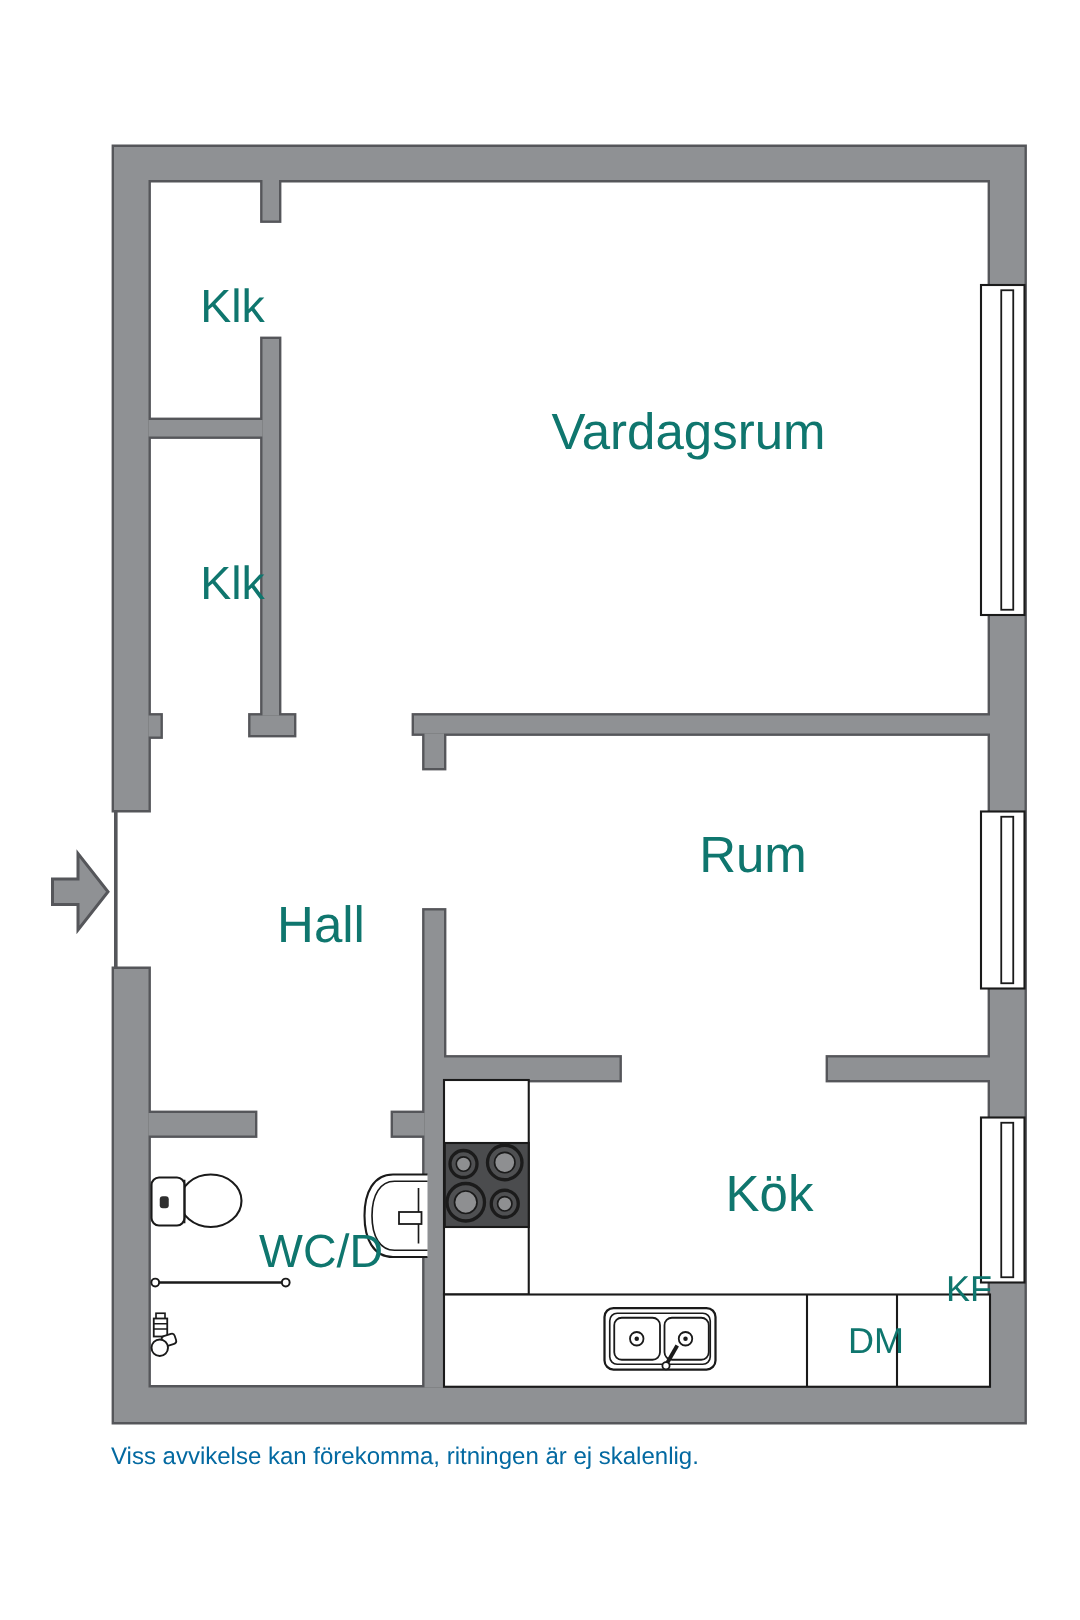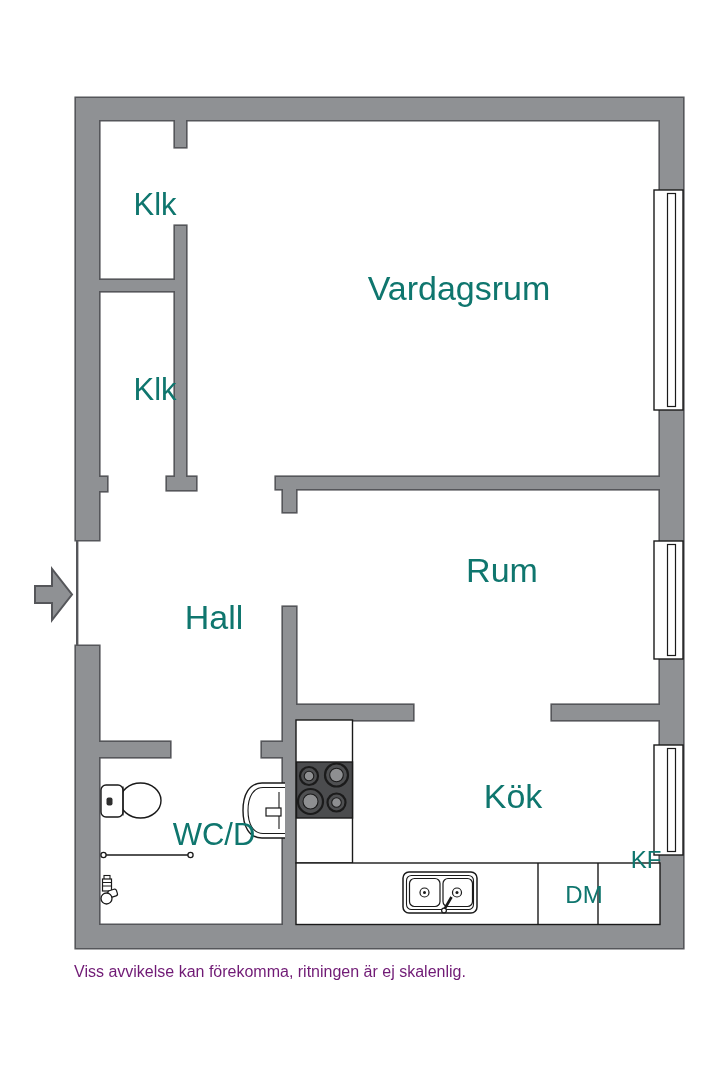--- a/index.html
+++ b/index.html
@@ -24,21 +24,21 @@
     line-height:1;
     font-size:34px;
     margin-left:17px;
   }
   .small-label{font-size:31px;}
   .appl-label{font-size:24px;}
   .disclaimer{
     position:absolute;
     left:74px;top:963px;
     font-size:16px;
-    color:#701a75;
+    color:#0369a1;
     white-space:nowrap;
   }
 </style>
 </head>
 <body>
 
 <div class="stage">
 
   <svg class="plan-svg" width="720" height="1080" viewBox="0 0 720 1080">
 

